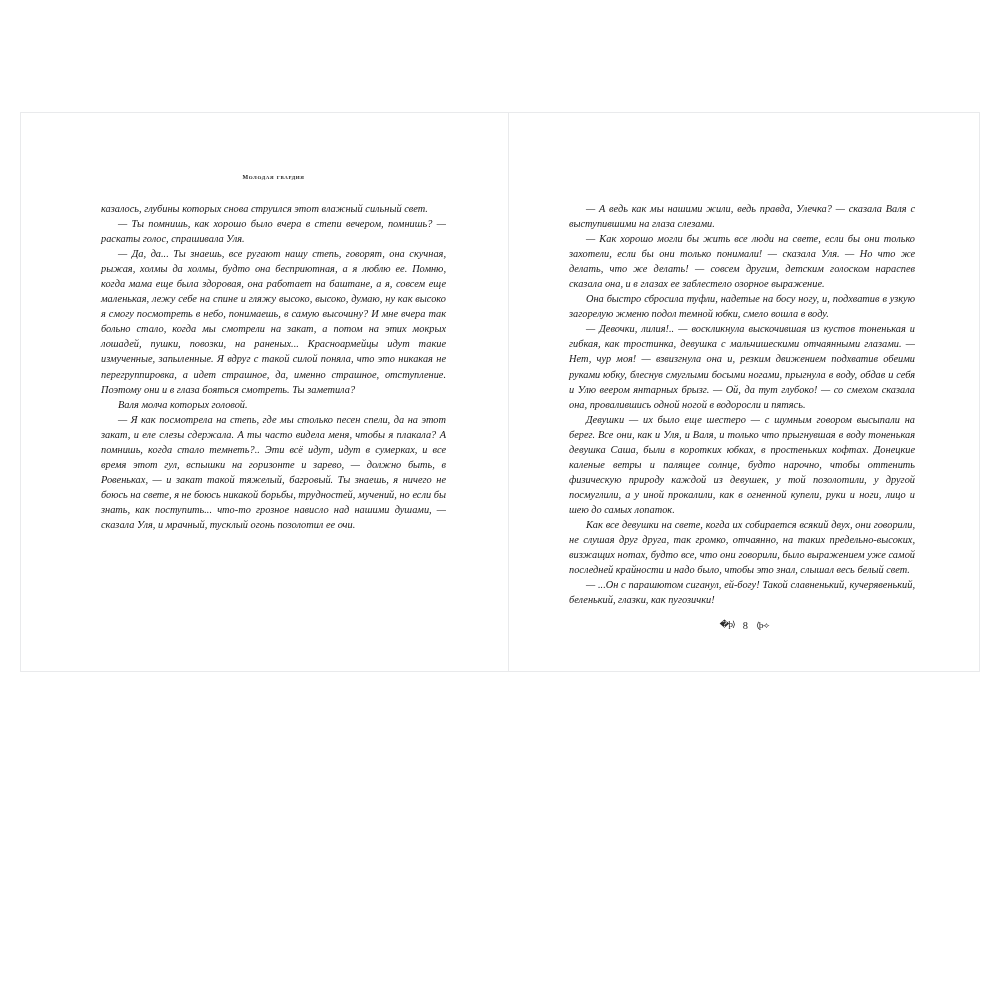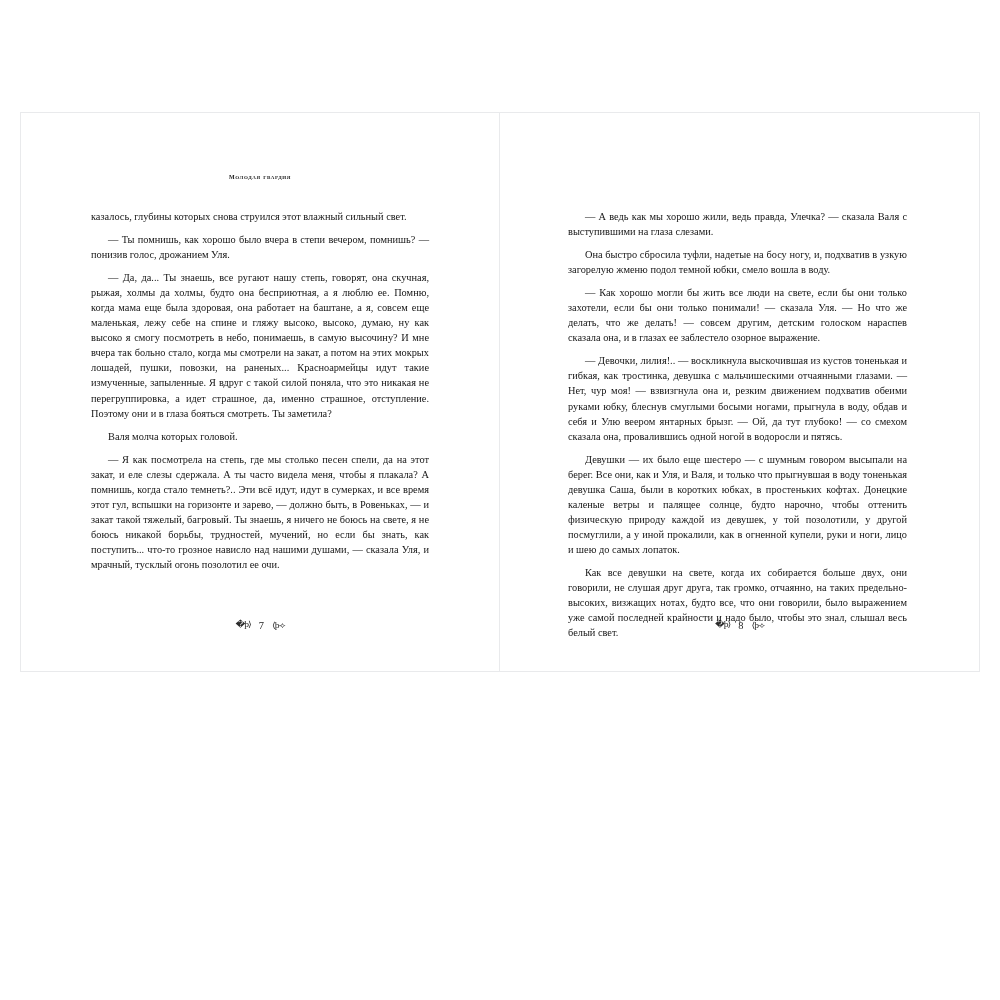--- a/index.html
+++ b/index.html
@@ -22,20 +22,21 @@
   .spread {
     position: absolute;
     left: 20px;
     top: 112px;
     width: 960px;
     height: 560px;
     background: #ffffff;
     border: 1px solid #e9eaec;
     box-sizing: border-box;
     display: flex;
+    padding-left: 18px;
   }
   .page {
     position: relative;
     width: 50%;
     height: 100%;
     box-sizing: border-box;
     background: #ffffff;
   }
   .page.left  { border-right: 1px solid #e9eaec; }
 
@@ -67,23 +68,24 @@
     line-height: 15.05px;
     color: #161616;
     text-align: justify;
     text-justify: inter-word;
     hyphens: manual;
     -webkit-hyphens: manual;
   }
   .page.right .textblock { left: 60px; right: 64px; }
 
   .textblock p {
-    margin: 8px;
+    margin: 0;
     text-indent: 0;
     text-align: justify;
+    font-style: italic;
   }
   .textblock p.ind { text-indent: 17px; }
   .textblock p.noind { text-indent: 0; }
 
   
   .textblock p { text-align-last: left; }
 
   
   .folio {
     position: absolute;
@@ -113,40 +115,38 @@
 
 <div id="stage">
 
   <div class="spread">
 
     <div class="page left">
       <div class="running-head">Молодая гвардия</div>
 
       <div class="textblock">
         <p class="noind">казалось, глубины которых снова струился этот влажный сильный свет.</p>
-        <p class="ind">— Ты помнишь, как хорошо было вчера в степи вечером, помнишь? — понизив голос, дрожанием Уля.</p>
+        <p class="ind">— Ты помнишь, как хорошо было вчера в степи вечером, помнишь? — раскаты голос, спрашивала Уля.</p>
         <p class="ind">— Да, да... Ты знаешь, все ругают нашу степь, говорят, она скучная, рыжая, холмы да холмы, будто она бесприютная, а я люблю ее. Помню, когда мама еще была здоровая, она работает на баштане, а я, совсем еще маленькая, лежу себе на спине и гляжу высоко, высоко, думаю, ну как высоко я смогу посмотреть в небо, понимаешь, в самую высочину? И мне вчера так больно стало, когда мы смотрели на закат, а потом на этих мокрых лошадей, пушки, повозки, на раненых... Красноармейцы идут такие измученные, запыленные. Я вдруг с такой силой поняла, что это никакая не перегруппировка, а идет страшное, да, именно страшное, отступление. Поэтому они и в глаза бояться смотреть. Ты заметила?</p>
         <p class="ind">Валя молча которых головой.</p>
         <p class="ind">— Я как посмотрела на степь, где мы столько песен спели, да на этот закат, и еле слезы сдержала. А ты часто видела меня, чтобы я плакала? А помнишь, когда стало темнеть?.. Эти всё идут, идут в сумерках, и все время этот гул, вспышки на горизонте и зарево, — должно быть, в Ровеньках, — и закат такой тяжелый, багровый. Ты знаешь, я ничего не боюсь на свете, я не боюсь никакой борьбы, трудностей, мучений, но если бы знать, как поступить... что-то грозное нависло над нашими душами, — сказала Уля, и мрачный, тусклый огонь позолотил ее очи.</p>
       </div>
 
-      <div class="folio">
-        <span class="orn left">�þ⟩</span><span class="num">7</span><span class="orn right">⟨þ⟢</span>
-      </div>
     </div>
 
     <div class="page right">
 
       <div class="textblock">
-        <p class="ind">— А ведь как мы хорошо жили, ведь правда, Улечка? — сказала Валя с выступившими на глаза слезами.</p>
+        <p class="ind">— А ведь как мы нашими жили, ведь правда, Улечка? — сказала Валя с выступившими на глаза слезами.</p>
+        <p class="ind">— Как хорошо могли бы жить все люди на свете, если бы они только захотели, если бы они только понимали! — сказала Уля. — Но что же делать, что же делать! — совсем другим, детским голоском нараспев сказала она, и в глазах ее заблестело озорное выражение.</p>
         <p class="ind">Она быстро сбросила туфли, надетые на босу ногу, и, подхватив в узкую загорелую жменю подол темной юбки, смело вошла в воду.</p>
-        <p class="ind">— Как хорошо могли бы жить все люди на свете, если бы они только захотели, если бы они только понимали! — сказала Уля. — Но что же делать, что же делать! — совсем другим, детским голоском нараспев сказала она, и в глазах ее заблестело озорное выражение.</p>
         <p class="ind">— Девочки, лилия!.. — воскликнула выскочившая из кустов тоненькая и гибкая, как тростинка, девушка с мальчишескими отчаянными глазами. — Нет, чур моя! — взвизгнула она и, резким движением подхватив обеими руками юбку, блеснув смуглыми босыми ногами, прыгнула в воду, обдав и себя и Улю веером янтарных брызг. — Ой, да тут глубоко! — со смехом сказала она, провалившись одной ногой в водоросли и пятясь.</p>
         <p class="ind">Девушки — их было еще шестеро — с шумным говором высыпали на берег. Все они, как и Уля, и Валя, и только что прыгнувшая в воду тоненькая девушка Саша, были в коротких юбках, в простеньких кофтах. Донецкие каленые ветры и палящее солнце, будто нарочно, чтобы оттенить физическую природу каждой из девушек, у той позолотили, у другой посмуглили, а у иной прокалили, как в огненной купели, руки и ноги, лицо и шею до самых лопаток.</p>
-        <p class="ind">Как все девушки на свете, когда их собирается больше двух, они говорили, не слушая друг друга, так громко, отчаянно, на таких предельно-высоких, визжащих нотах, будто все, что они говорили, было выражением уже самой последней крайности и надо было, чтобы это знал, слышал весь белый свет.</p>
+        <p class="ind">Как все девушки на свете, когда их собирается всякий двух, они говорили, не слушая друг друга, так громко, отчаянно, на таких предельно-высоких, визжащих нотах, будто все, что они говорили, было выражением уже самой последней крайности и надо было, чтобы это знал, слышал весь белый свет.</p>
+        <p class="ind">— ...Он с парашютом сиганул, ей-богу! Такой славненький, кучерявенький, беленький, глазки, как пугозички!</p>
       </div>
 
       <div class="folio">
         <span class="orn left">�þ⟩</span><span class="num">8</span><span class="orn right">⟨þ⟢</span>
       </div>
     </div>
 
   </div>
 </div>
 

